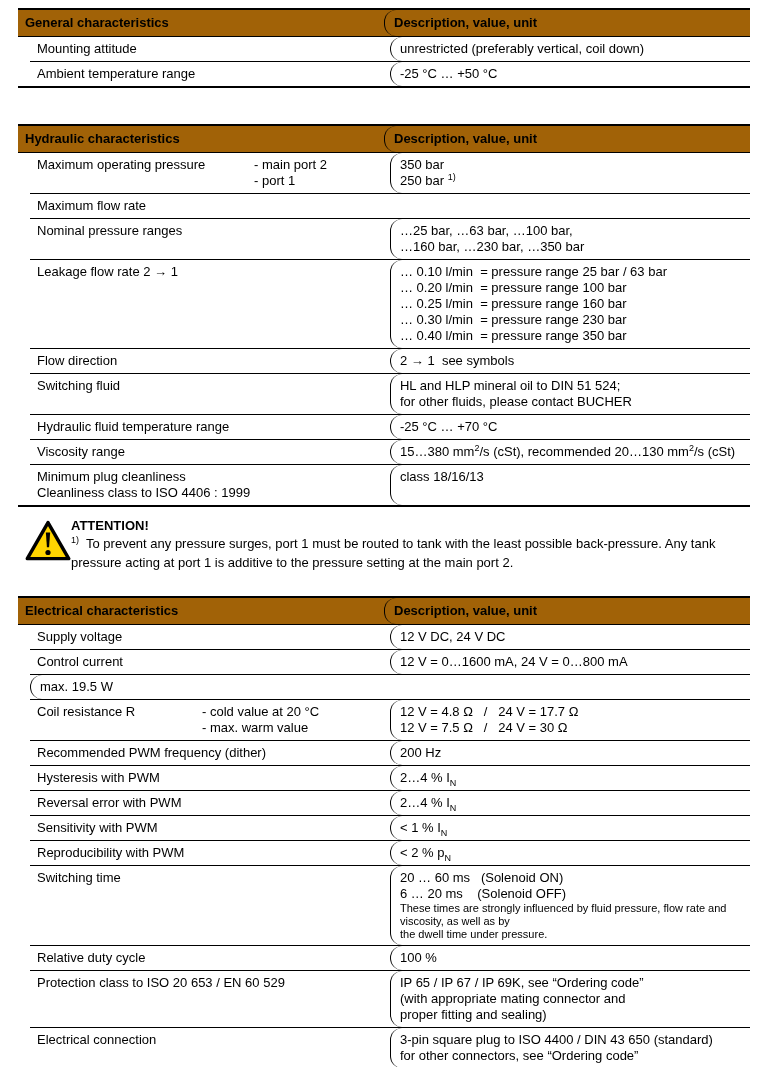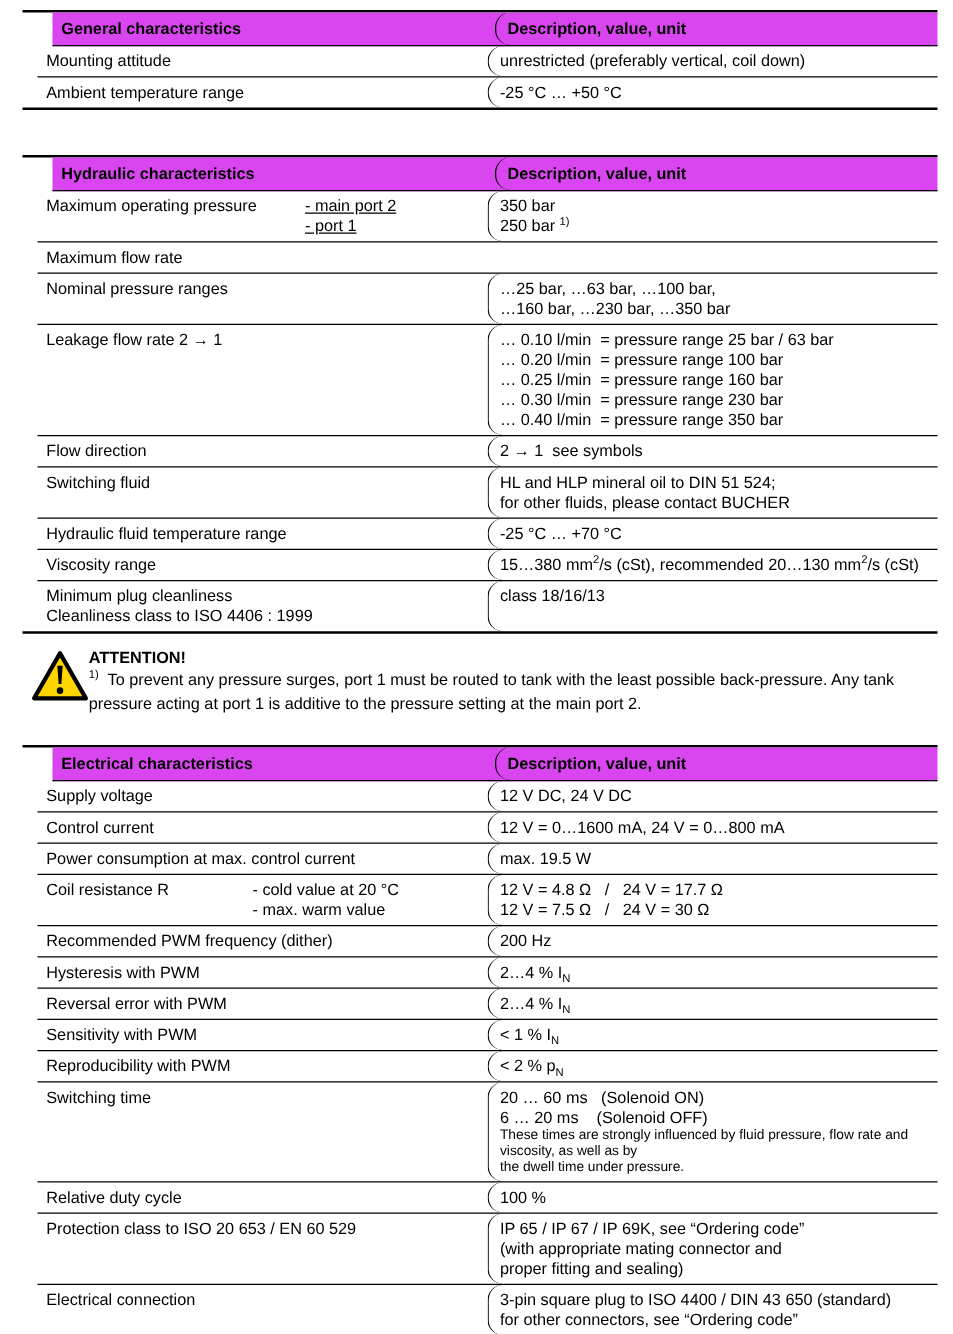--- a/index.html
+++ b/index.html
@@ -1,31 +1,31 @@
 <!DOCTYPE html>
 <html><head>
 <meta charset="utf-8">
 <style>
   html,body{margin:0;padding:0;background:#ffffff;}
   body{width:762px;font-family:"Liberation Sans",sans-serif;color:#000;-webkit-font-smoothing:antialiased;}
   .page{position:relative;width:762px;min-height:1067px;padding:8px 12px 6px 18px;box-sizing:border-box;}
 
   .spec-table{width:732px;border-top:2px solid #000;border-bottom:2px solid #000;}
-  .thead{display:flex;background:#d946ef;border-bottom:1.5px solid #000;font-weight:bold;margin-left:24px;}
+  .thead{display:flex;background:#a16207;border-bottom:1.5px solid #000;font-weight:bold;}
   .thead .cell{padding-top:5px;padding-bottom:5px;}
   .row{display:flex;}
   .rows .row{border-top:1px solid #000;margin-left:12px;}
   .rows .row:first-child{border-top:none;}
   .cell{box-sizing:border-box;font-size:13px;line-height:16px;}
   .cell-label{width:366px;position:relative;padding:4px 6px 4px 7px;}
   .cell-value{width:366px;border-left:1px solid #000;padding:4px 6px 4px 9px;border-radius:12px;}
   .thead .cell-value{border-left:1px solid #000;}
   .line{display:block;white-space:pre-wrap;}
   .sub-col{position:absolute;top:4px;}
-  #table-hydraulic .sub-col{left:214px;text-decoration:underline;}
+  #table-hydraulic .sub-col{left:224px;}
   #table-electrical .sub-col{left:172px;}
   .note-line{display:block;white-space:pre-wrap;font-size:11px;line-height:13px;}
   .note-block{margin-top:4px;}
   sup{font-size:9px;line-height:0;vertical-align:super;}
   sub{font-size:9px;line-height:0;vertical-align:sub;}
 
   #table-hydraulic{margin-top:36px;}
   #table-electrical{margin-top:24px;}
 
   .attention{display:flex;align-items:flex-start;margin:10px 0 0 7px;width:725px;}
@@ -184,23 +184,20 @@
         </div>
         <div class="row">
           <div class="cell cell-label">
             <span class="line">Control current</span>
           </div>
           <div class="cell cell-value">
             <span class="line">12 V = 0…1600 mA, 24 V = 0…800 mA</span>
           </div>
         </div>
         <div class="row">
-          <div class="cell cell-label">
-            <span class="line">Power consumption at max. control current</span>
-          </div>
           <div class="cell cell-value">
             <span class="line">max. 19.5 W</span>
           </div>
         </div>
         <div class="row">
           <div class="cell cell-label">
             <span class="line">Coil resistance R</span>
             <span class="sub-col">
               <span class="line">- cold value at 20 °C</span>
               <span class="line">- max. warm value</span>

